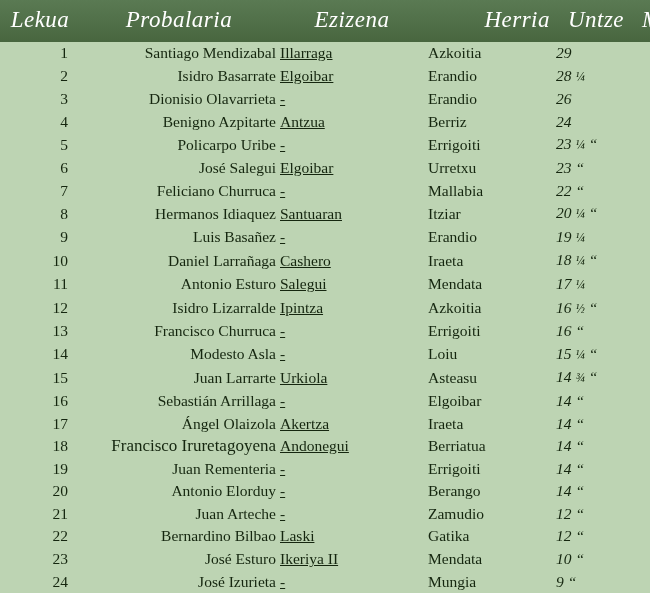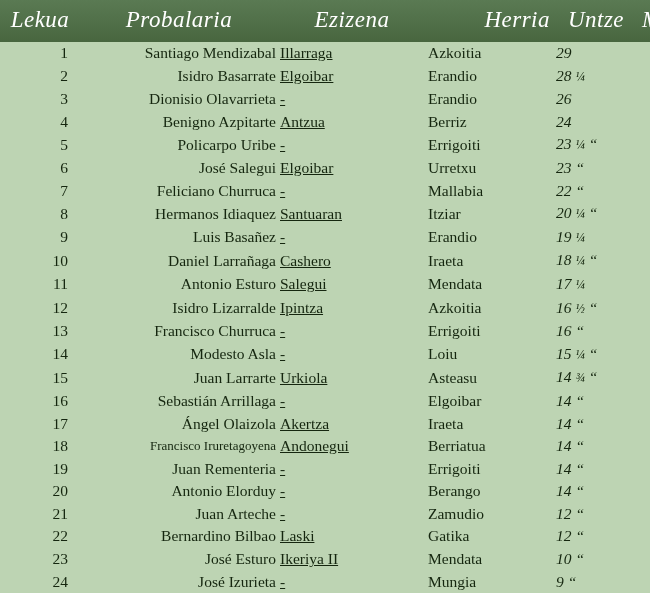--- a/index.html
+++ b/index.html
@@ -57,21 +57,21 @@
   td.num {
     text-align: right;
     padding-right: 12px;
     width: 72px;
   }
   td.name {
     text-align: right;
     padding-left: 10px;
   }
   td.name.small {
-    font-size: 13px;
+    font-size: 17px;
   }
   td.nick {
     text-align: left;
     text-decoration: underline;
   }
   td.town {
     text-align: left;
   }
   td.unt {
     text-align: left;

